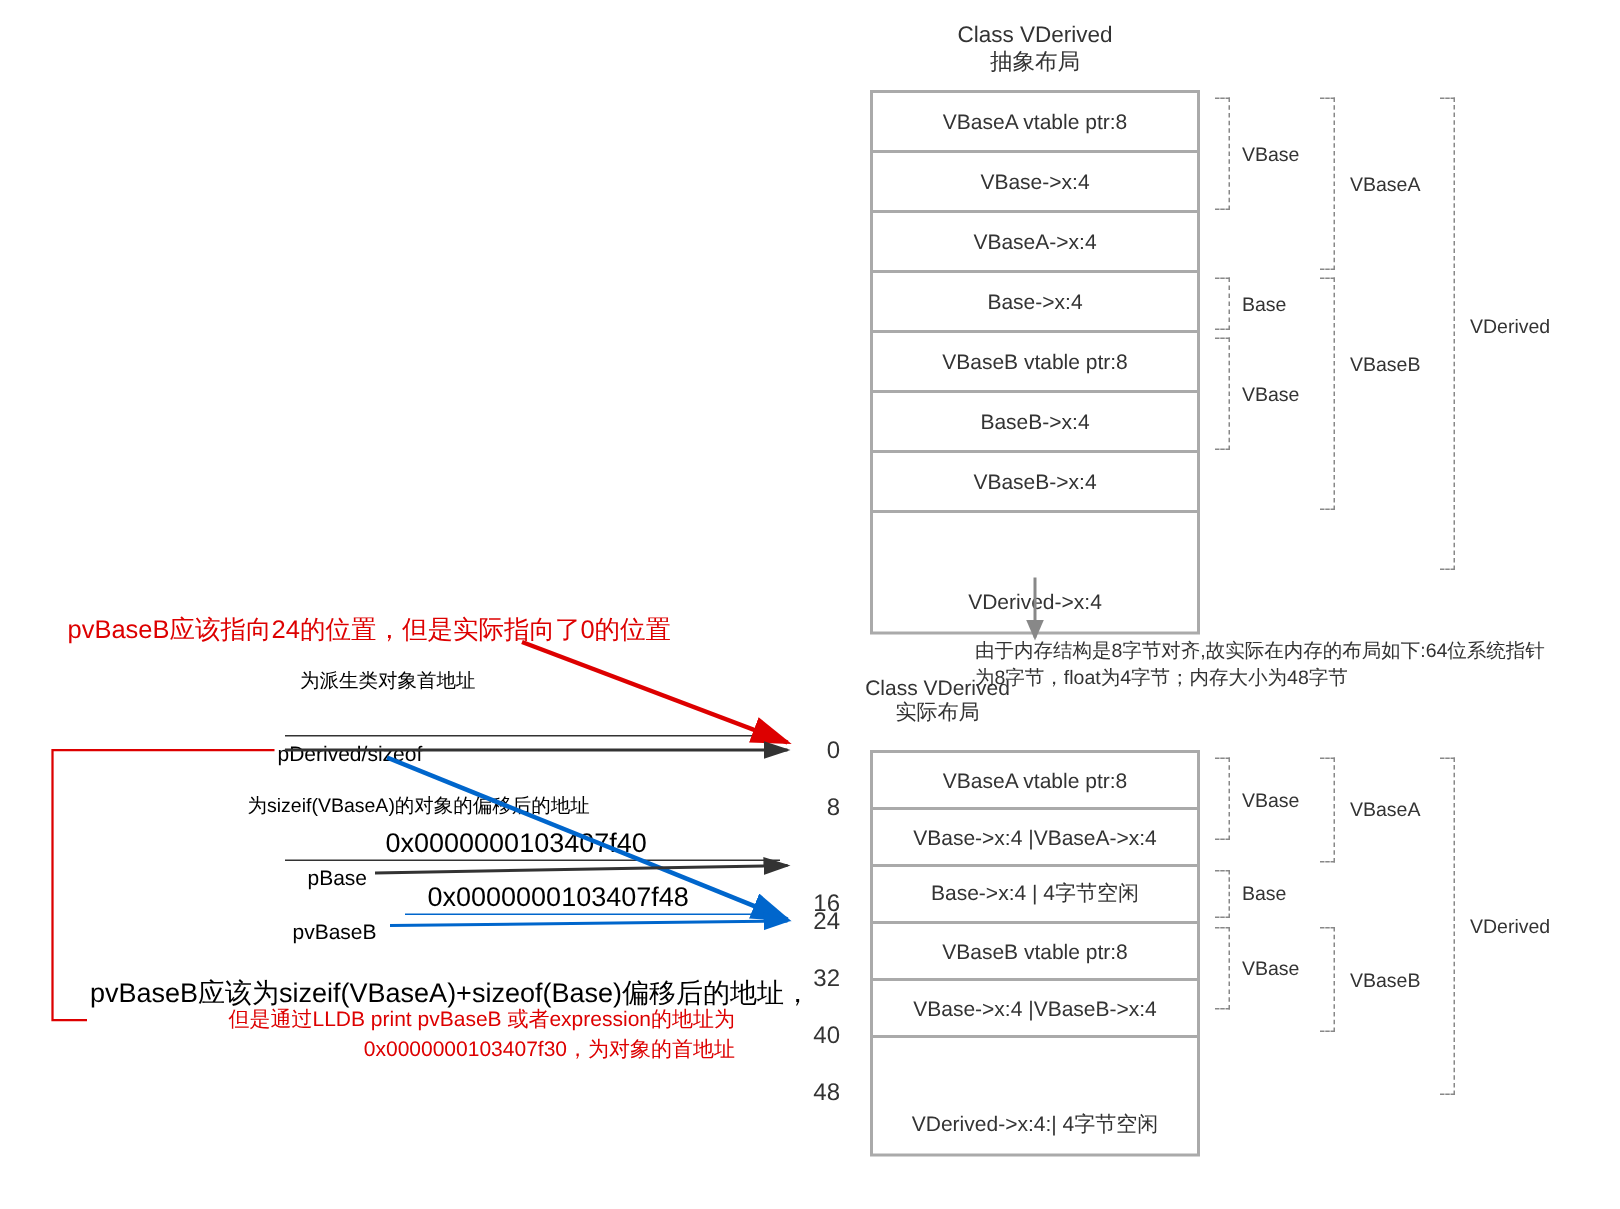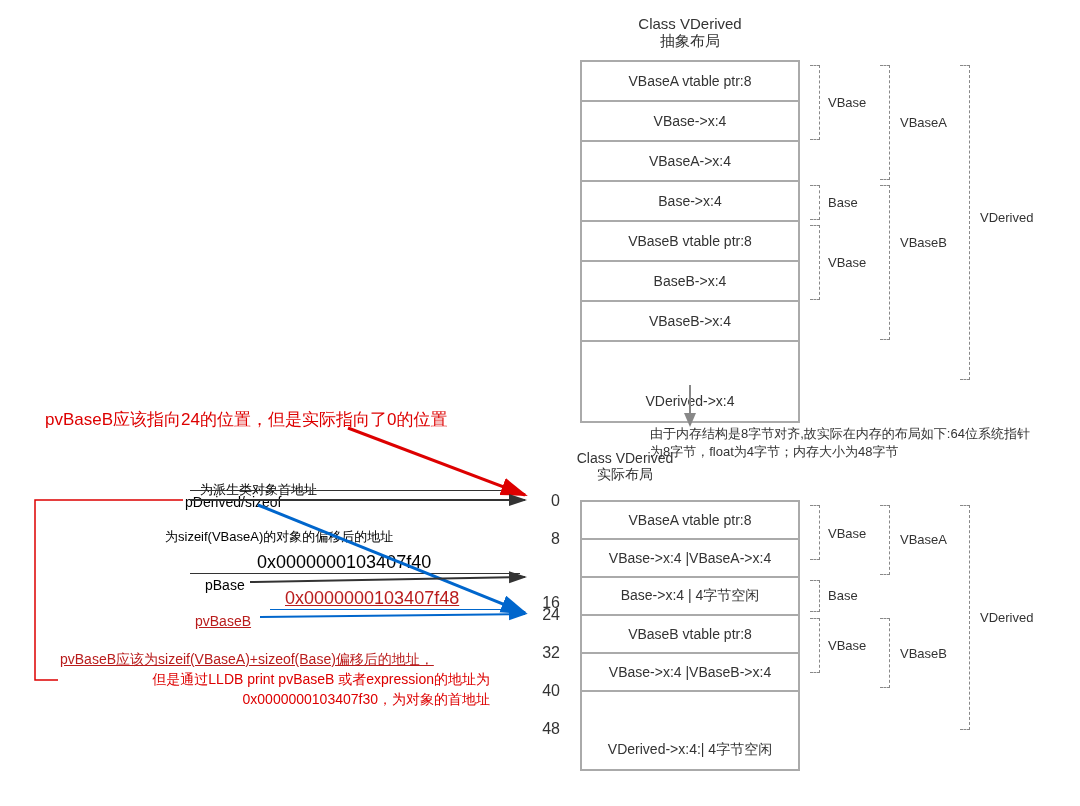--- a/index.html
+++ b/index.html
@@ -44,21 +44,21 @@
     position: absolute;
     border: 1px dashed #888;
     border-left: none;
   }
   .bracket-label {
     position: absolute;
     font-size: 13px;
     color: #333;
   }
   .red { color: #d00; }
-  .blue { color: #b91c1c; text-decoration: underline; }
+  .blue { color: #000000; }
   .black { color: #000; }
   .annotation {
     position: absolute;
     font-size: 14px;
     line-height: 1.4;
   }
   .addr-line {
     position: absolute;
     border-bottom: 1px solid #333;
     height: 1px;
@@ -152,34 +152,34 @@
   <div class="offset-num" style="left:520px; top:482px;">0</div>
   <div class="offset-num" style="left:520px; top:520px;">8</div>
   <div class="offset-num" style="left:520px; top:584px;">16</div>
   <div class="offset-num" style="left:520px; top:596px;">24</div>
   <div class="offset-num" style="left:520px; top:634px;">32</div>
   <div class="offset-num" style="left:520px; top:672px;">40</div>
   <div class="offset-num" style="left:520px; top:710px;">48</div>
 
   <div class="annotation red" style="left:35px; top:398px; font-size:17px; font-weight:500;">pvBaseB应该指向24的位置，但是实际指向了0的位置</div>
 
-  <div class="annotation black" style="left:190px; top:435px; font-size:13px;margin-top:36px;">为派生类对象首地址</div>
+  <div class="annotation black" style="left:190px; top:435px; font-size:13px;">为派生类对象首地址</div>
   <div class="addr-line" style="left:180px; top:480px; width:330px;"></div>
   <div class="annotation black" style="left:175px; top:483px; font-size:14px;">pDerived/sizeof</div>
 
   <div class="annotation black" style="left:155px; top:518px; font-size:13px;">为sizeif(VBaseA)的对象的偏移后的地址</div>
   <div class="annotation black" style="left:247px; top:540px; font-size:18px;">0x0000000103407f40</div>
   <div class="addr-line" style="left:180px; top:563px; width:330px;"></div>
   <div class="annotation black" style="left:195px; top:566px; font-size:14px;">pBase</div>
 
   <div class="annotation blue" style="left:275px; top:576px; font-size:18px;">0x0000000103407f48</div>
   <div class="addr-line" style="left:260px; top:599px; width:250px; border-color:#06c;"></div>
   <div class="annotation blue" style="left:185px; top:602px; font-size:14px;">pvBaseB</div>
 
-  <div class="annotation blue" style="left:50px; top:640px; font-size:14px;">pvBaseB应该为sizeif(VBaseA)+sizeof(Base)偏移后的地址，</div>
+  <div class="annotation blue" style="left:50px; top:640px; font-size:18px;">pvBaseB应该为sizeif(VBaseA)+sizeof(Base)偏移后的地址，</div>
   <div class="annotation red" style="left:50px; top:660px; width:430px; font-size:14px;text-align:right;">但是通过LLDB print pvBaseB 或者expression的地址为0x0000000103407f30，为对象的首地址</div>
 
   <svg class="arrows">
     <defs>
       <marker id="arrow-red" markerWidth="10" markerHeight="10" refX="8" refY="3" orient="auto">
         <path d="M0,0 L9,3 L0,6 Z" fill="#d00"></path>
       </marker>
       <marker id="arrow-blue" markerWidth="10" markerHeight="10" refX="8" refY="3" orient="auto">
         <path d="M0,0 L9,3 L0,6 Z" fill="#06c"></path>
       </marker>

